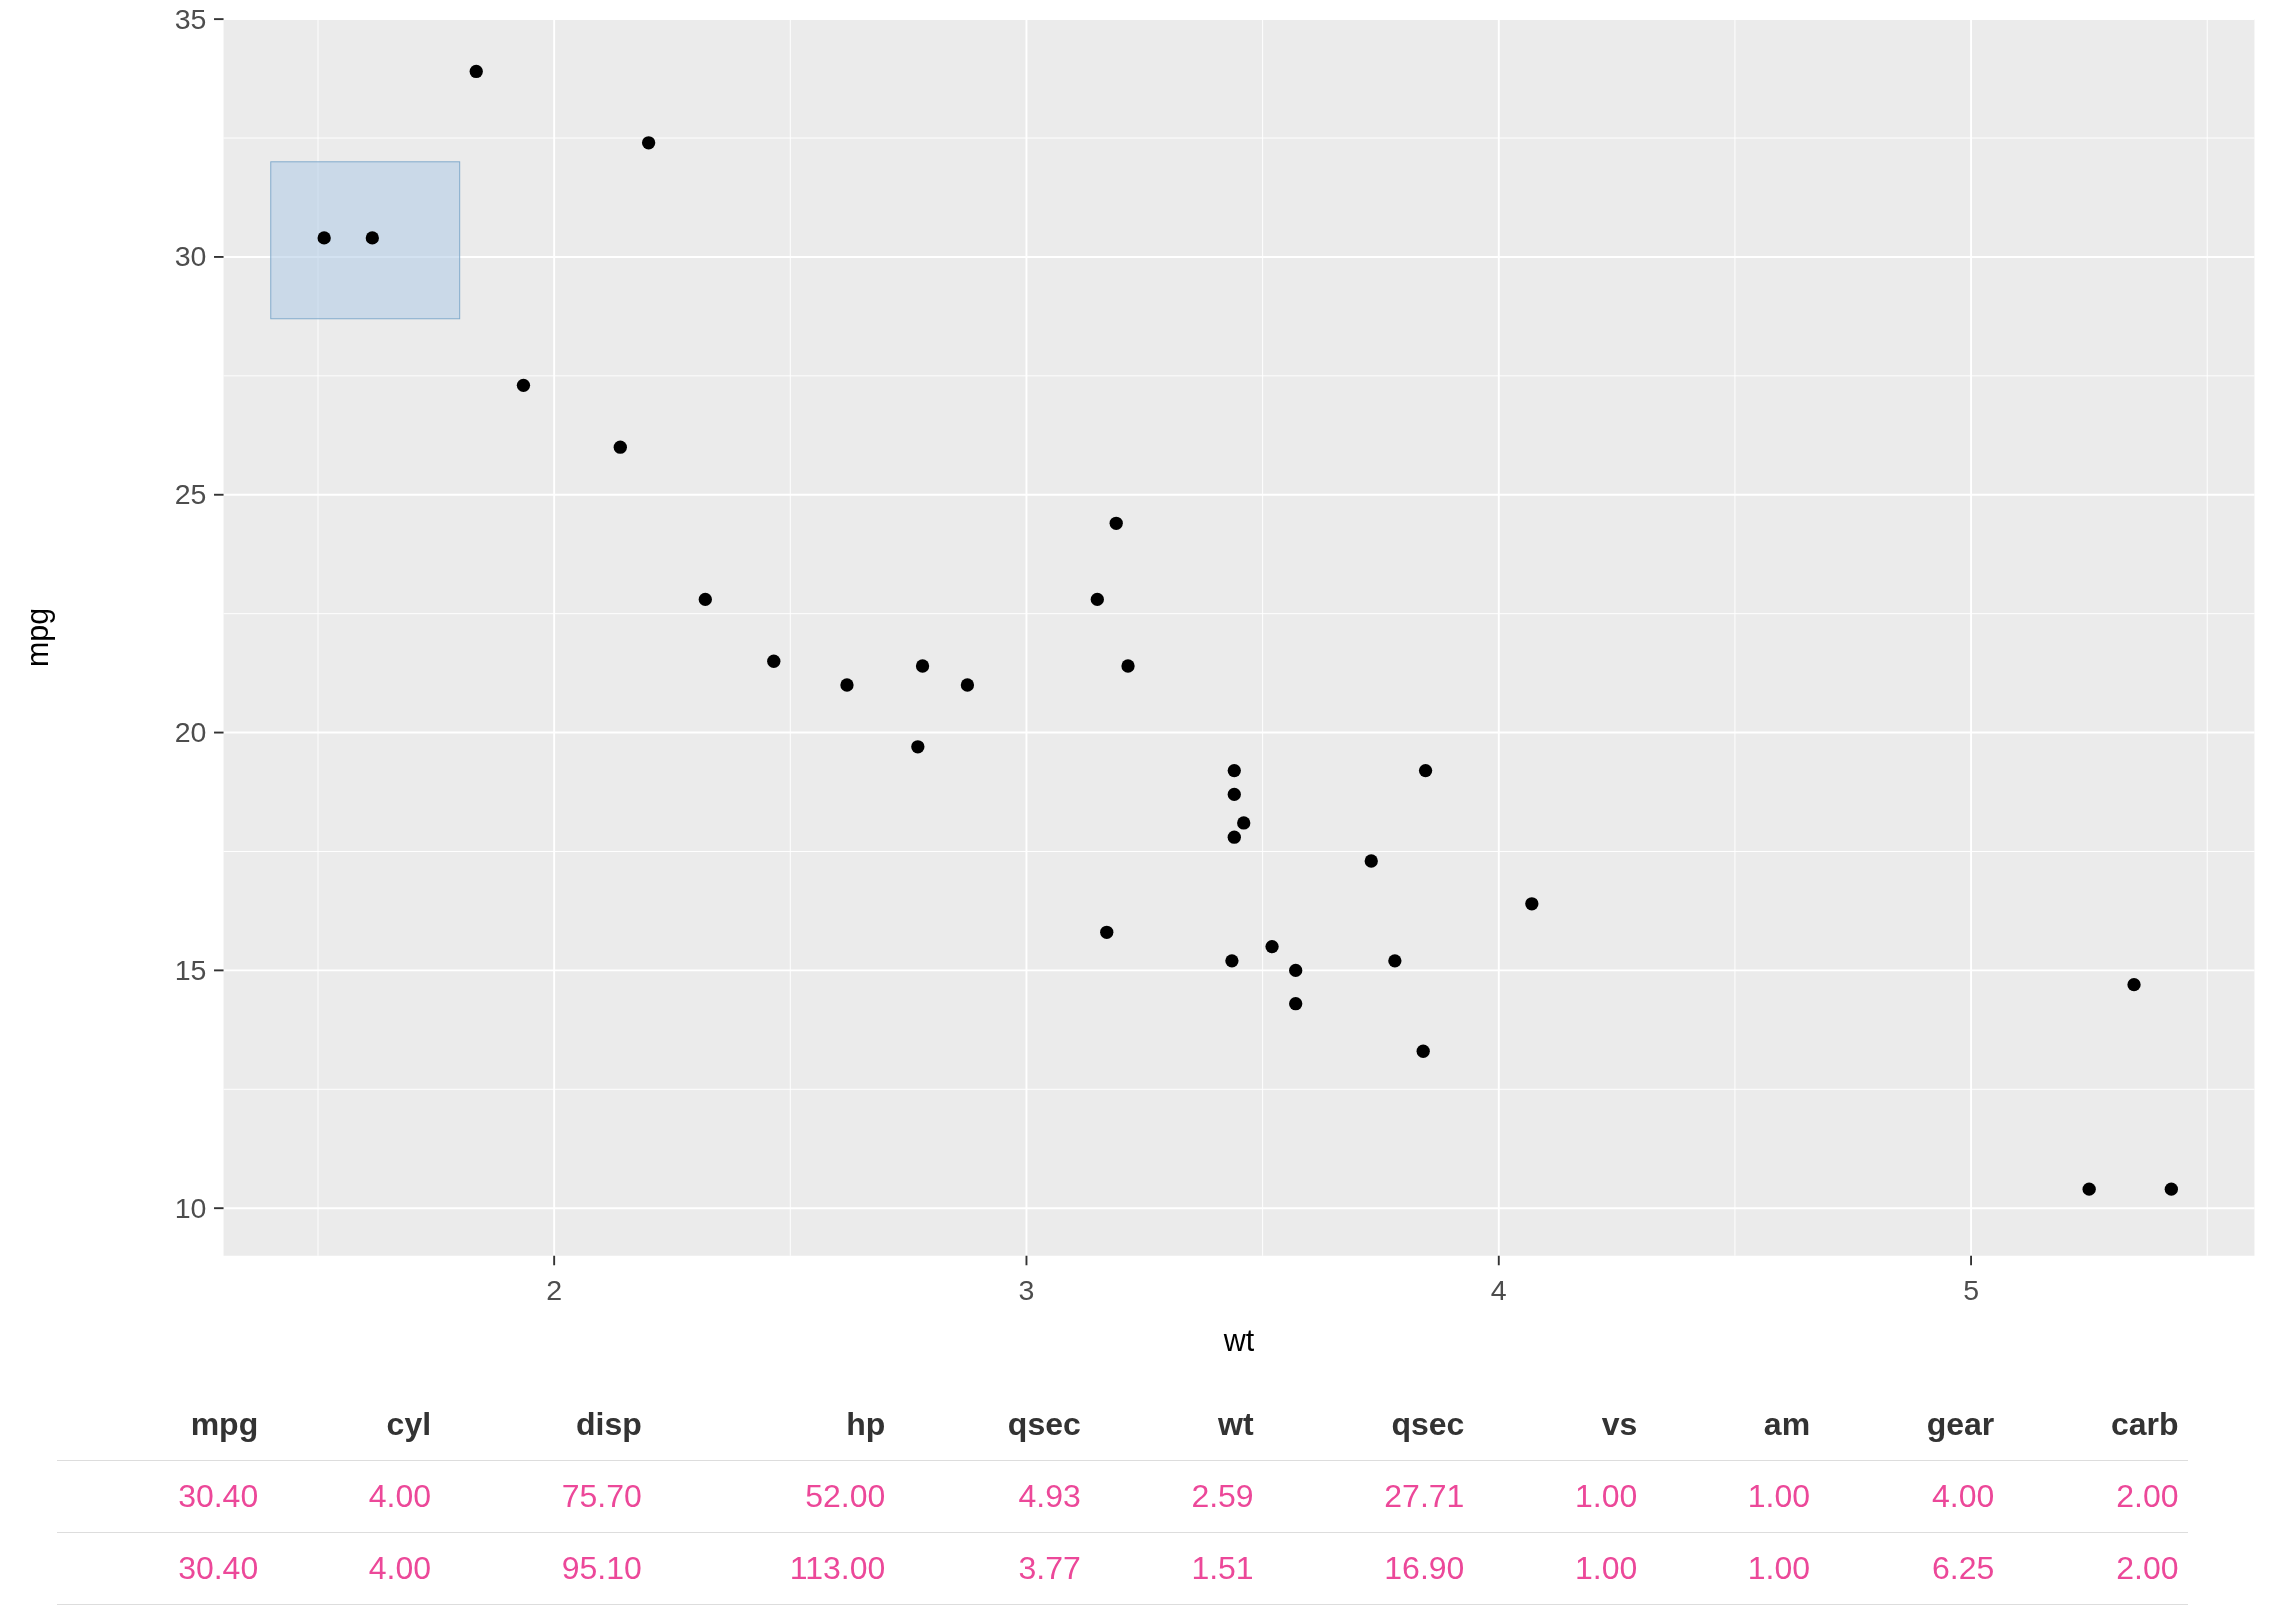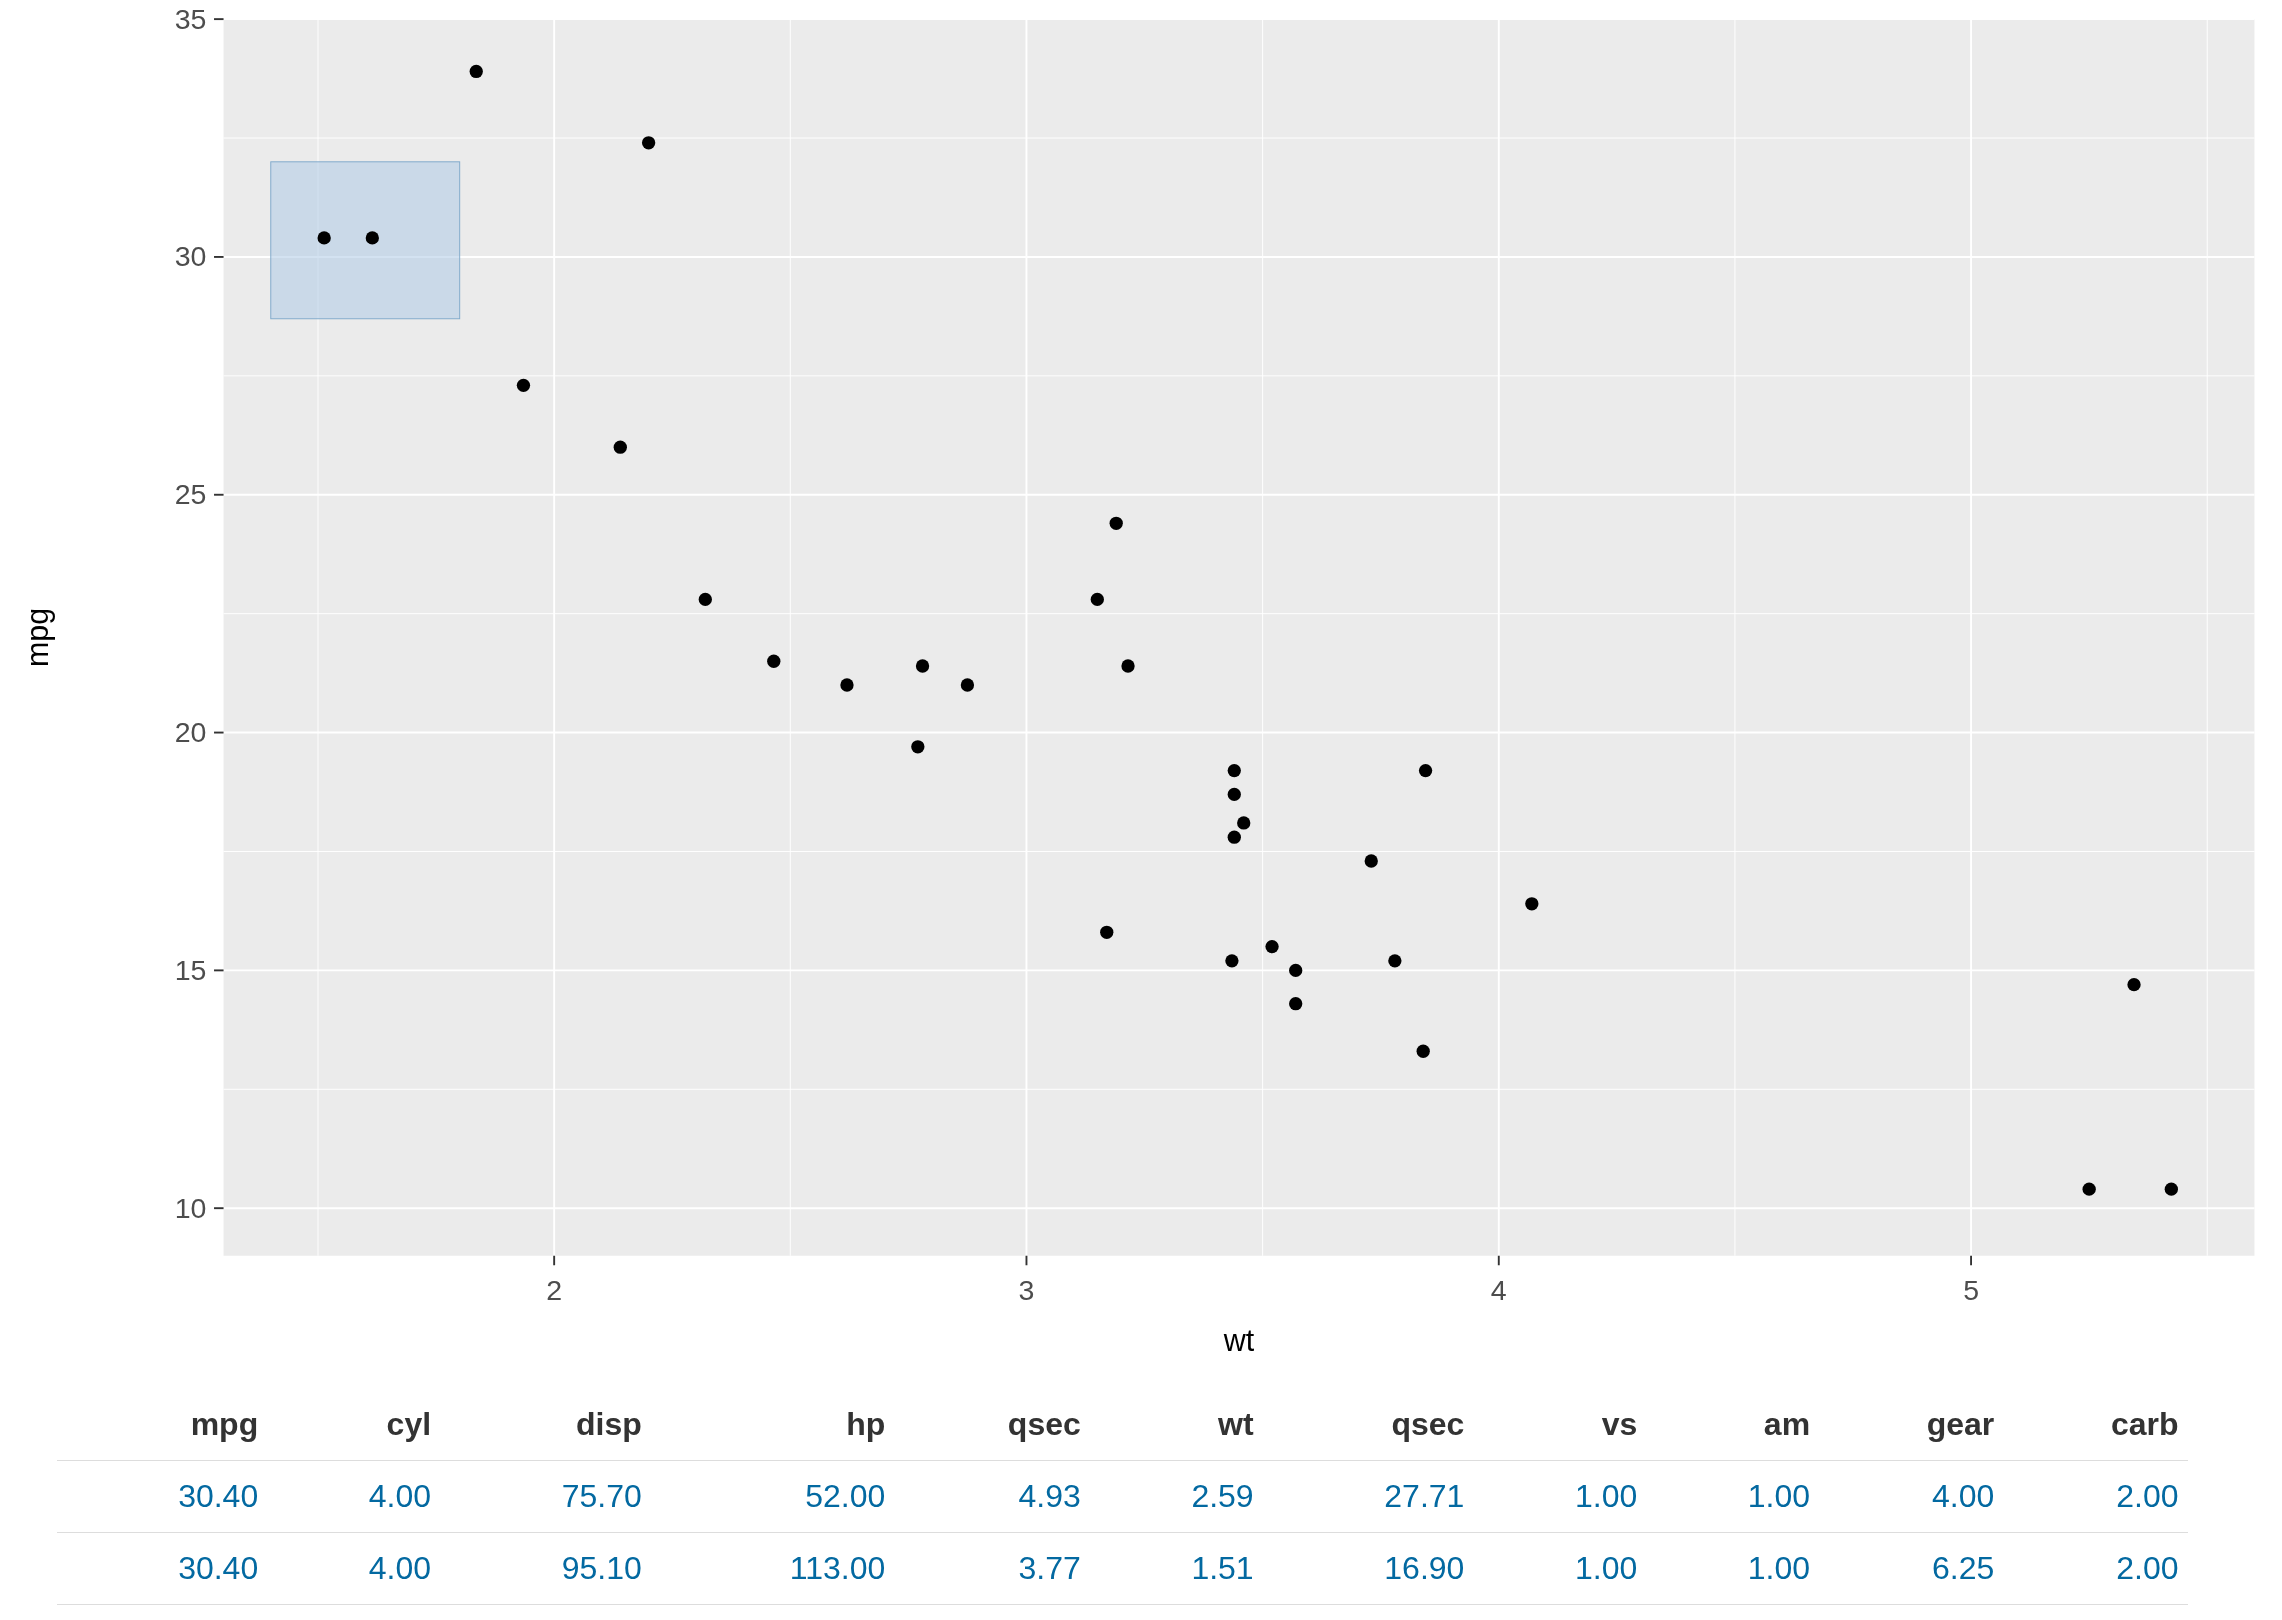--- a/index.html
+++ b/index.html
@@ -10,21 +10,21 @@
   .grid-major{stroke:#fff;stroke-width:2;}
   .grid-minor{stroke:#fff;stroke-width:1;}
   .tick-text{fill:#4d4d4d;font-size:30px;}
   .axis-title{fill:#000;font-size:32px;}
   .pt{fill:#000;}
   .brush-rect{fill:#aecbe6;fill-opacity:.55;stroke:#7fa9cb;stroke-width:1;}
   .tick-mark{stroke:#333;stroke-width:2;}
   .tableouter{position:absolute;left:57px;right:95px;top:1393px;}
   table.datatab{border-collapse:collapse;width:100%;font-size:32px;color:#333;}
   table.datatab th{font-weight:700;padding:13.3px 9.5px 17px;text-align:right;color:#333;}
-  table.datatab td{padding:17px 9.5px;text-align:right;border-top:1.9px solid #ddd;color:#0369a1;}
+  table.datatab td{padding:17px 9.5px;text-align:right;border-top:1.9px solid #ddd;color:#ec4899;}
   table.datatab tbody tr:last-child td{border-bottom:1.9px solid #ddd;}
 </style>
 </head>
 <body>
 
 <div class="wrap">
   <div class="plotouter">
     <svg id="plotsvg" width="2283" height="1370" viewBox="0 0 2400 1440">
         <rect x="235" y="20" width="2135" height="1300" class="panel-bg"></rect>
         <line x1="334.30232558139534" x2="334.30232558139534" y1="20" y2="1320" class="grid-minor"></line>

